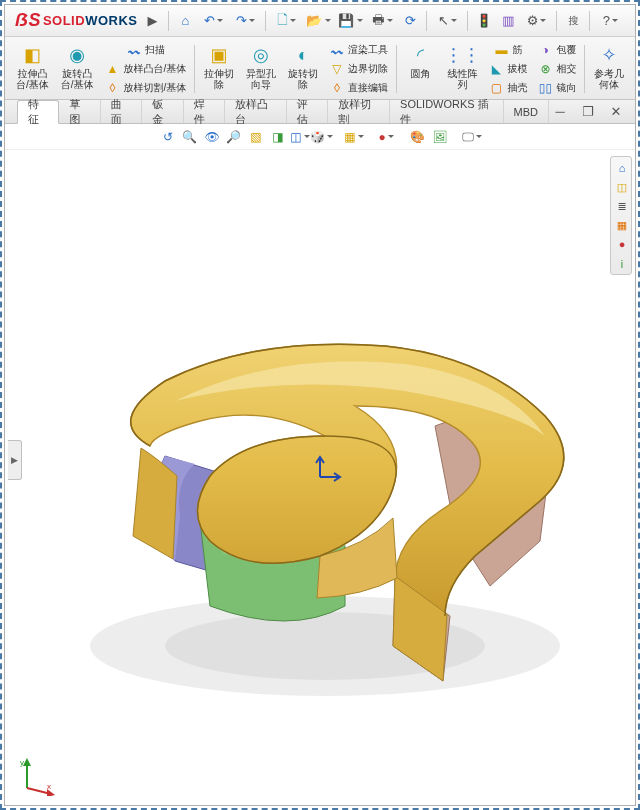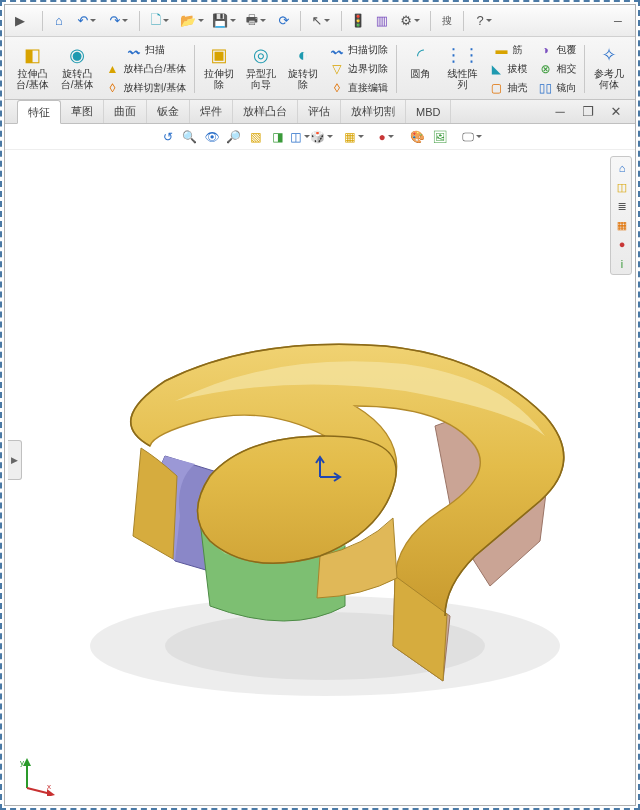--- a/index.html
+++ b/index.html
@@ -45,20 +45,24 @@
   
   .c-blue { color: #2a6fc9; } .c-yel { color: #d8a300; } .c-grn { color: #3a9a3a; } .c-red { color: #c83737; } .c-cyan { color: #1f9ab0; } .c-org { color: #e07000; } .c-pur { color: #7a4fbf; }
 </style>
 </head>
 <body>
 
 <div class="dashed-border"></div>
 <div class="win">
 
   <div class="titlebar">
+    <div class="logo">
+      <span class="ds">ẞS</span>
+      <span><span class="solid">SOLID</span><span class="works">WORKS</span></span>
+    </div>
     <span class="ibtn">▶</span>
     <div class="qat">
       <span class="qat-sep"></span>
       <span class="ibtn c-blue">⌂</span>
       <span class="ibtn wdrop drop c-blue">↶</span>
       <span class="ibtn wdrop drop c-blue">↷</span>
       <span class="qat-sep"></span>
       <span class="ibtn wdrop drop c-cyan">🗋</span>
       <span class="ibtn wdrop drop c-yel">📂</span>
       <span class="ibtn wdrop drop c-blue">💾</span>
@@ -128,21 +132,21 @@
     <div class="rgroup">
       <div class="bigbtn">
         <span class="ico c-cyan">◐</span>
         <span class="lbl" style="white-space:pre">旋转切
 除</span>
       </div>
     </div>
     <div class="rgroup col" style="justify-content:center">
       <div class="smallrow">
           <span class="ico c-blue">〰</span>
-          <span class="lbl">扫描切除</span>
+          <span class="lbl">渲染工具</span>
         </div>
       <div class="smallrow">
           <span class="ico c-yel">▽</span>
           <span class="lbl">边界切除</span>
         </div>
       <div class="smallrow">
           <span class="ico c-org">◊</span>
           <span class="lbl">直接编辑</span>
         </div>
     </div>
@@ -200,20 +204,21 @@
 
   <div class="tabs">
     <div class="tab active">特征</div>
     <div class="tab">草图</div>
     <div class="tab">曲面</div>
     <div class="tab">钣金</div>
     <div class="tab">焊件</div>
     <div class="tab">放样凸台</div>
     <div class="tab">评估</div>
     <div class="tab">放样切割</div>
+    <div class="tab">SOLIDWORKS 插件</div>
     <div class="tab">MBD</div>
     <div class="tabs-right">
       <span class="ibtn">─</span>
       <span class="ibtn">❐</span>
       <span class="ibtn">✕</span>
     </div>
   </div>
 
   <div class="viewtb">
     <span class="ibtn c-blue">↺</span>

